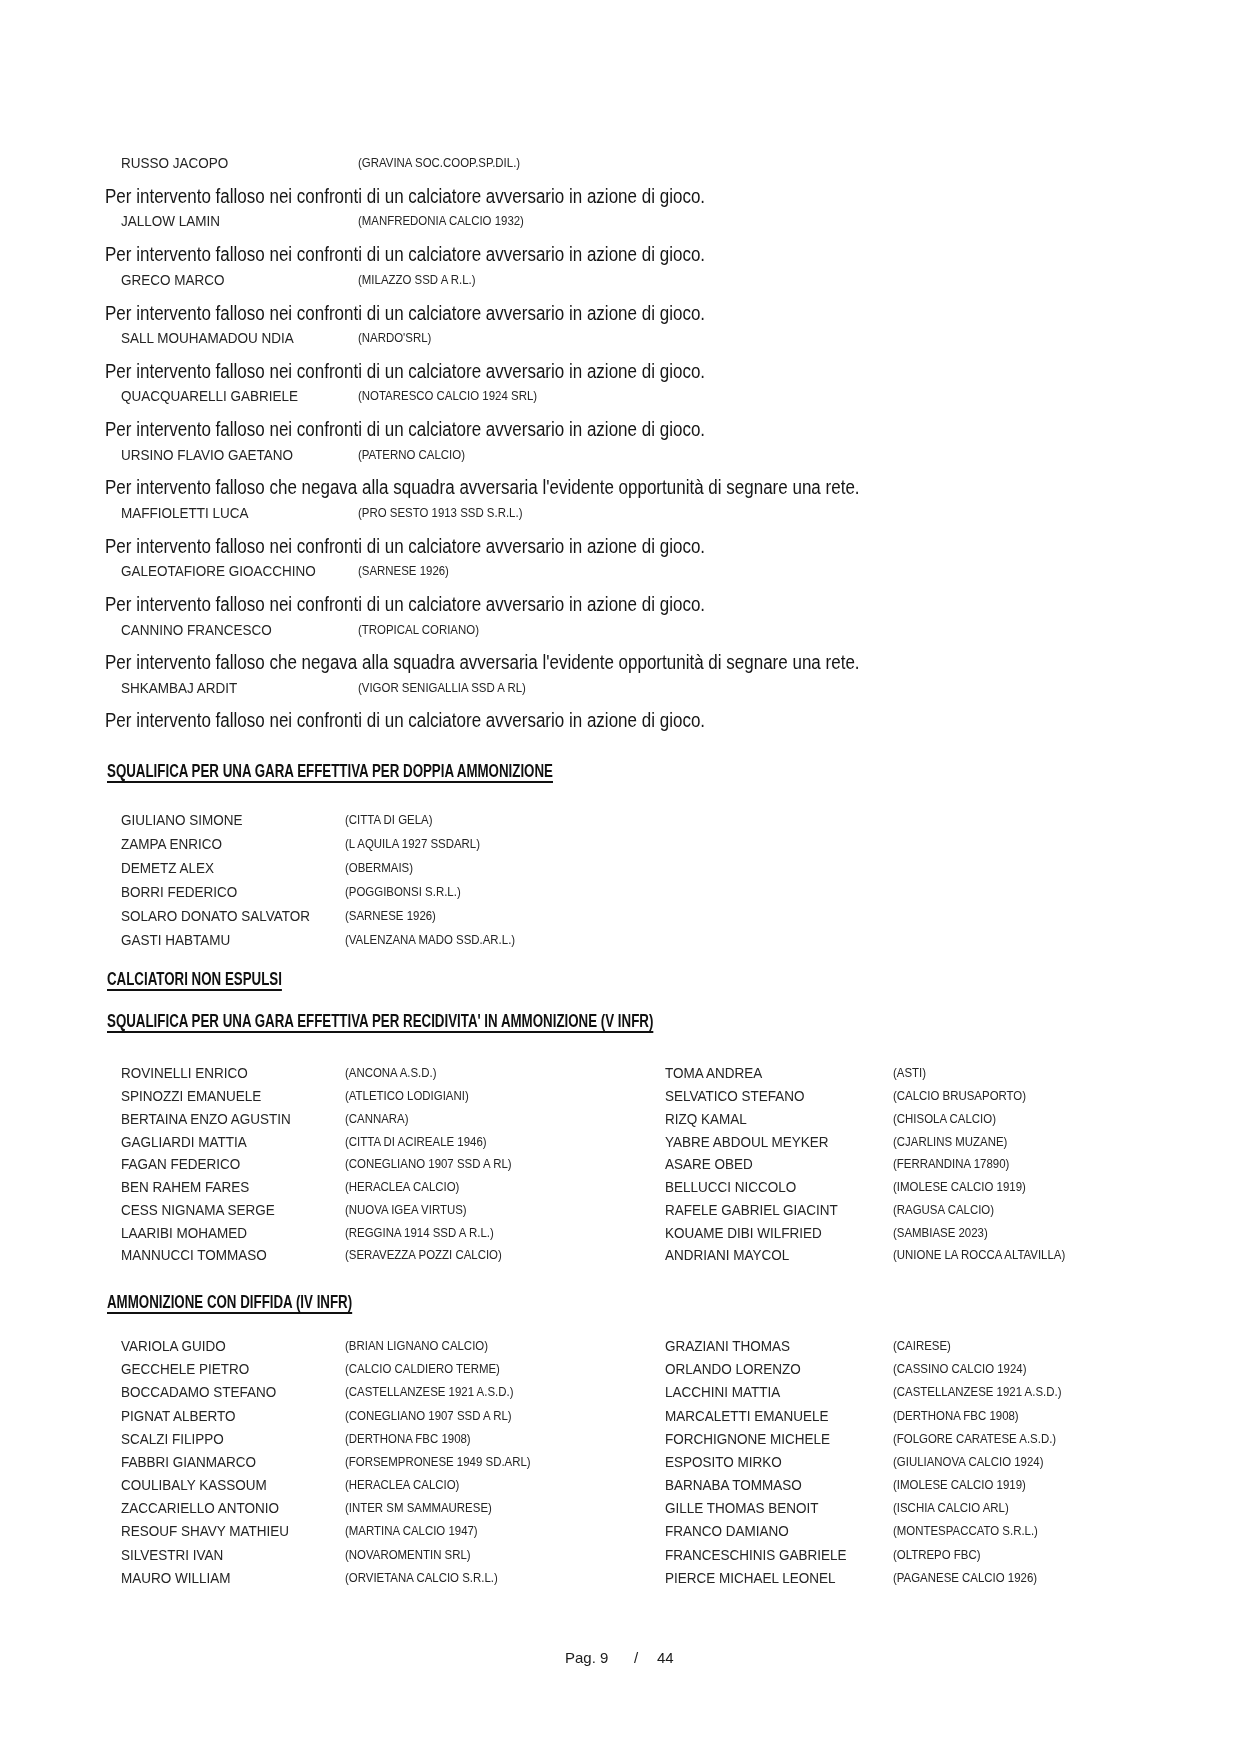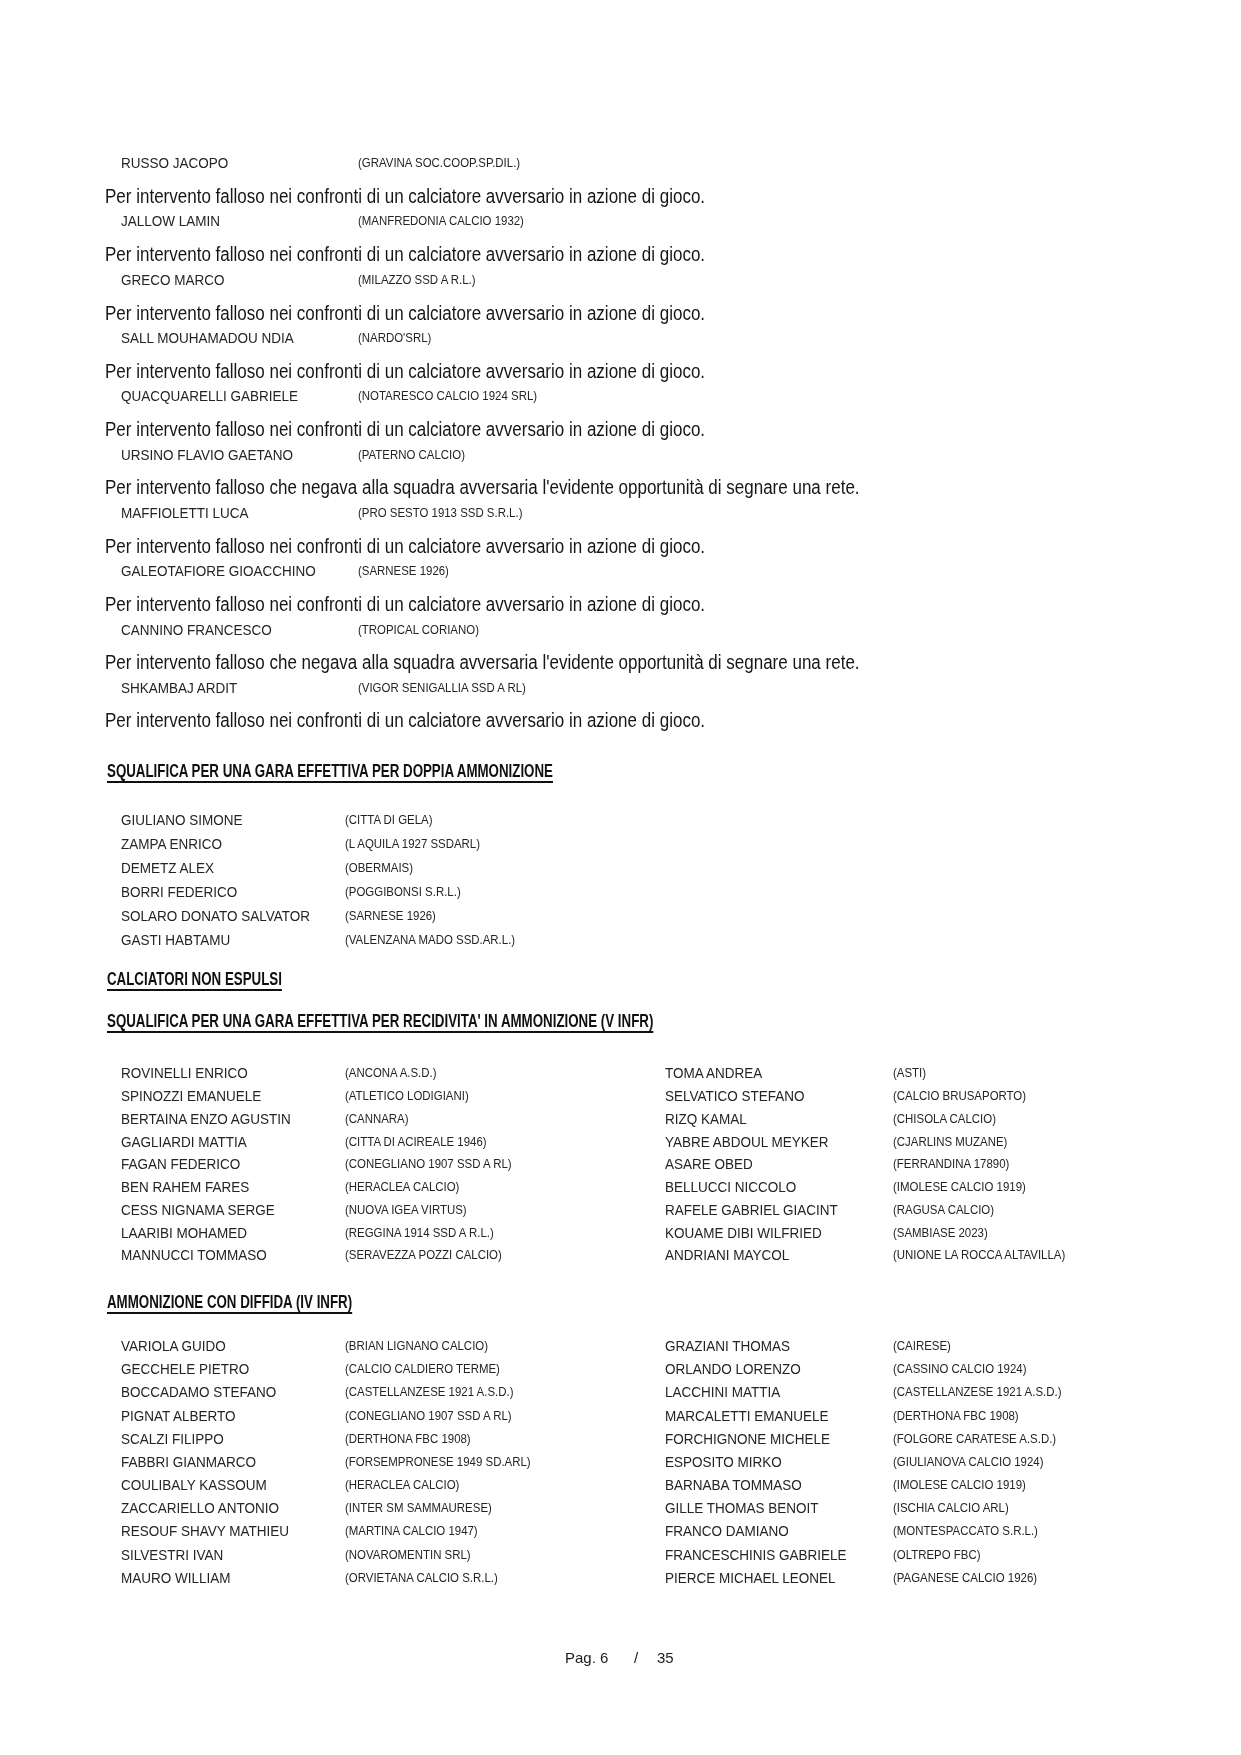--- a/index.html
+++ b/index.html
@@ -185,16 +185,16 @@
 <span class="abs club x-club-l" style="top:1548px">(NOVAROMENTIN SRL)</span>
 <span class="abs name x-name-r" style="top:1547px">FRANCESCHINIS GABRIELE</span>
 <span class="abs club x-club-r" style="top:1548px">(OLTREPO FBC)</span>
 
 <span class="abs name x-name-l" style="top:1570px">MAURO WILLIAM</span>
 <span class="abs club x-club-l" style="top:1571px">(ORVIETANA CALCIO S.R.L.)</span>
 <span class="abs name x-name-r" style="top:1570px">PIERCE MICHAEL LEONEL</span>
 <span class="abs club x-club-r" style="top:1571px">(PAGANESE CALCIO 1926)</span>
 
 <div class="abs" style="top:1650px;left:0;width:1241px;height:20px">
-  <span class="abs footer-txt" style="left:565px;top:0">Pag. 6</span>
+  <span class="abs footer-txt" style="left:565px;top:0">Pag. 9</span>
   <span class="abs footer-txt" style="left:634px;top:0">/</span>
-  <span class="abs footer-txt" style="left:657px;top:0">35</span>
+  <span class="abs footer-txt" style="left:657px;top:0">44</span>
 </div>
 
 </body></html>

